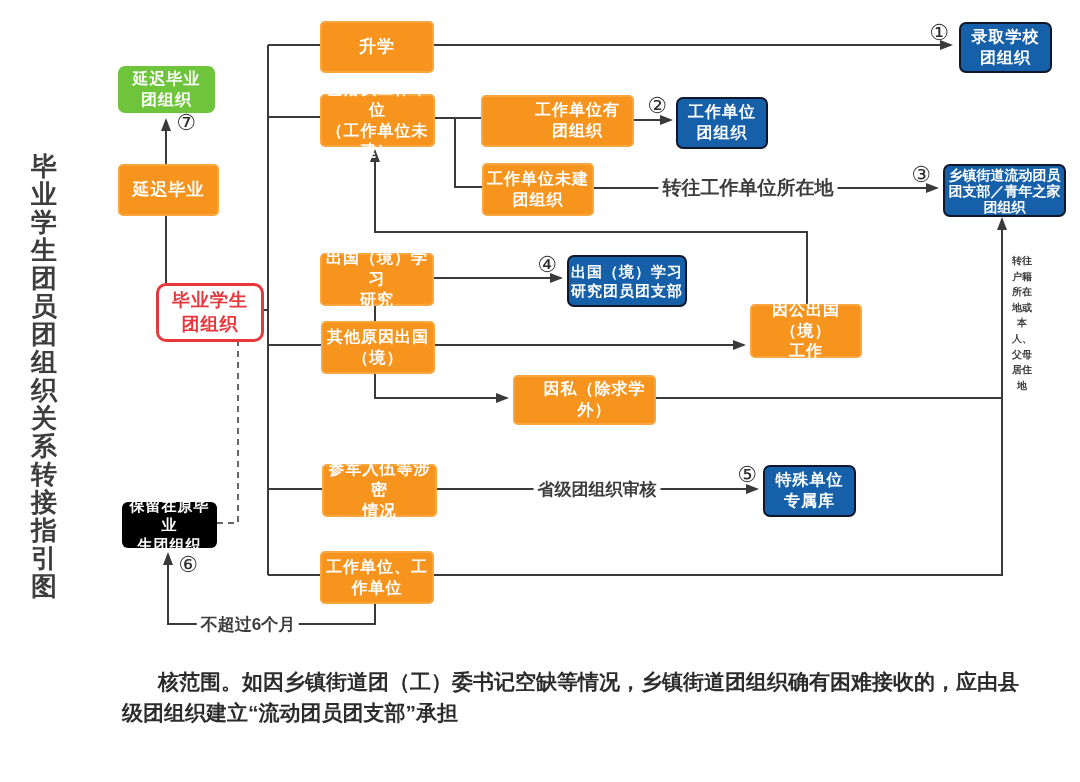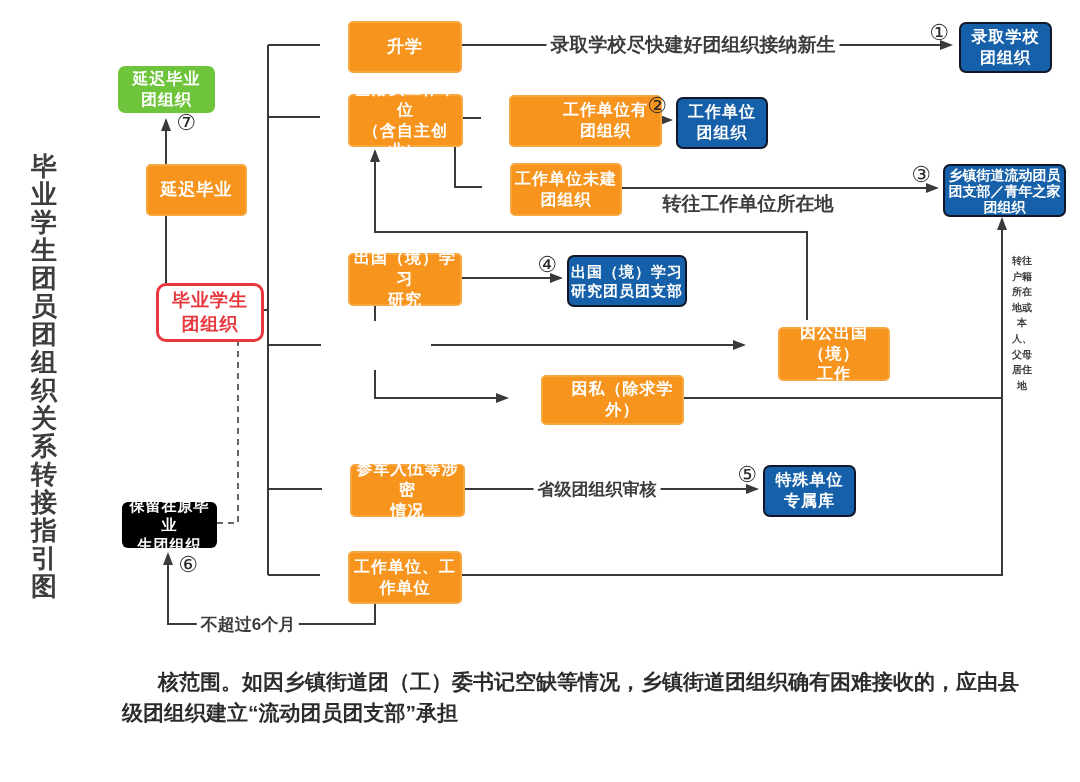--- a/index.html
+++ b/index.html
@@ -2,21 +2,21 @@
 <html><head>
 <meta charset="utf-8">
 <style>
   html,body{margin:0;padding:0;background:#fff;}
   #stage{position:relative;width:1080px;height:782px;background:#ffffff;overflow:hidden;
          font-family:"Liberation Sans","DejaVu Sans",sans-serif;}
   #wires{position:absolute;left:0;top:0;width:1080px;height:782px;}
   .node{position:absolute;display:flex;align-items:center;justify-content:center;text-align:center;
         font-weight:700;color:#fff;white-space:pre-line;border-radius:5px;line-height:1.3;
         letter-spacing:1px;}
-  .orange{background:#F7941D;border:2px solid #F9A63F;margin-left:28px;}
+  .orange{background:#F7941D;border:2px solid #F9A63F;}
   .blue{background:#1560A8;border-radius:7px;border:2px solid #0f172a;}
   .green{background:#6EC53C;border-radius:7px;}
   .gray{background:#000000;border-radius:6px;}
   .root{background:#fff;border:3px solid #E8383D;color:#E8383D;border-radius:10px;}
   .elabel{position:absolute;transform:translate(-50%,-50%);background:#fff;padding:0 4px;
           font-weight:700;color:#3C3C3C;white-space:nowrap;}
   .cnum{position:absolute;transform:translate(-50%,-50%);font-size:22px;color:#2B2B2B;}
   .vtext{position:absolute;word-break:break-all;text-align:center;color:#3D3D3D;font-weight:700;}
   #v-title{left:27px;top:152px;width:34px;font-size:26px;line-height:28px;}
   #v-household{left:1011px;top:253px;width:22px;font-size:10px;line-height:15.6px;font-weight:600;}
@@ -24,32 +24,32 @@
   #n-delay-org{left:118px;top:66px;width:97px;height:47px;font-size:16px;}
   #n-delay{left:118px;top:164px;width:97px;height:48px;font-size:17px;}
   #n-root{left:116px;top:283px;width:102px;height:53px;font-size:18px;margin-left:40px;}
   #n-keep{left:122px;top:502px;width:95px;height:46px;font-size:15px;}
   #n-shengxue{left:320px;top:21px;width:110px;height:48px;font-size:17px;}
   #n-work-done{left:320px;top:94px;width:111px;height:49px;font-size:16px;}
   #n-work-has{left:481px;top:95px;width:109px;height:48px;font-size:16px;padding-left:40px;}
   #n-work-none{left:482px;top:163px;width:108px;height:49px;font-size:16px;}
   #n-abroad-study{left:320px;top:253px;width:110px;height:49px;font-size:16px;}
   #n-abroad-other{left:321px;top:321px;width:110px;height:49px;font-size:16px;}
-  #n-abroad-official{left:750px;top:327px;width:108px;height:50px;font-size:16px;}
+  #n-abroad-official{left:750px;top:304px;width:108px;height:50px;font-size:16px;}
   #n-abroad-private{left:513px;top:375px;width:119px;height:46px;font-size:16px;padding-left:20px;}
   #n-military{left:322px;top:464px;width:111px;height:49px;font-size:16px;}
   #n-not-settled{left:320px;top:551px;width:110px;height:49px;font-size:16px;}
   #n-dest-school{left:959px;top:22px;width:89px;height:47px;font-size:16px;}
   #n-dest-work{left:676px;top:97px;width:88px;height:48px;font-size:16px;}
   #n-dest-town{left:943px;top:164px;width:119px;height:49px;font-size:14px;line-height:16px;letter-spacing:0;}
   #n-dest-abroad{left:567px;top:255px;width:116px;height:48px;font-size:15px;}
   #n-dest-special{left:763px;top:465px;width:89px;height:48px;font-size:16px;}
   
   #l-admit{left:693px;top:45px;font-size:19px;}
-  #l-to-work{left:748px;top:188px;font-size:19px;margin-top:16px;}
+  #l-to-work{left:748px;top:188px;font-size:19px;}
   #l-province{left:597px;top:489px;font-size:17px;}
   #l-six{left:248px;top:624px;font-size:17px;}
   
   #m1{left:939px;top:33px;} #m2{left:657px;top:106px;} #m3{left:921px;top:175px;}
   #m4{left:547px;top:265px;} #m5{left:747px;top:475px;} #m6{left:188px;top:565px;}
   #m7{left:186px;top:123px;}
   
   #footer{position:absolute;left:122px;top:666px;width:905px;font-size:21px;line-height:31px;
           font-weight:700;color:#2C2C2C;}
   #footer .fline:first-child{text-indent:36px;}
@@ -112,33 +112,37 @@
   </div>
   <div class="node gray" id="n-keep">
     <span>保留在原毕业
 生团组织</span>
   </div>
   <div class="node orange" id="n-shengxue">
     <span>升学</span>
   </div>
   <div class="node orange" id="n-work-done">
     <span>已落实工作单位
-（含自主创业）</span>
+（工作单位未建）</span>
   </div>
   <div class="node orange" id="n-work-has">
     <span>工作单位有
 团组织</span>
   </div>
   <div class="node orange" id="n-work-none">
     <span>工作单位未建
 团组织</span>
   </div>
   <div class="node orange" id="n-abroad-study">
     <span>出国（境）学习
 研究</span>
+  </div>
+  <div class="node orange" id="n-abroad-other">
+    <span>其他原因出国
+（境）</span>
   </div>
   <div class="node orange" id="n-abroad-official">
     <span>因公出国（境）
 工作</span>
   </div>
   <div class="node orange" id="n-abroad-private">
     <span>因私（除求学外）</span>
   </div>
   <div class="node orange" id="n-military">
     <span>参军入伍等涉密
@@ -163,21 +167,20 @@
   </div>
   <div class="node blue" id="n-dest-abroad">
     <span>出国（境）学习
 研究团员团支部</span>
   </div>
   <div class="node blue" id="n-dest-special">
     <span>特殊单位
 专属库</span>
   </div>
 
-  <div class="elabel" id="l-admit">录取学校尽快建好团组织接纳新生</div>
   <div class="elabel" id="l-to-work">转往工作单位所在地</div>
   <div class="elabel" id="l-province">省级团组织审核</div>
   <div class="elabel" id="l-six">不超过6个月</div>
 
   <div class="vtext" id="v-household">转往户籍所在地或本人、父母居住地</div>
 
   <span class="cnum" id="m1">①</span>
   <span class="cnum" id="m2">②</span>
   <span class="cnum" id="m3">③</span>
   <span class="cnum" id="m4">④</span>

